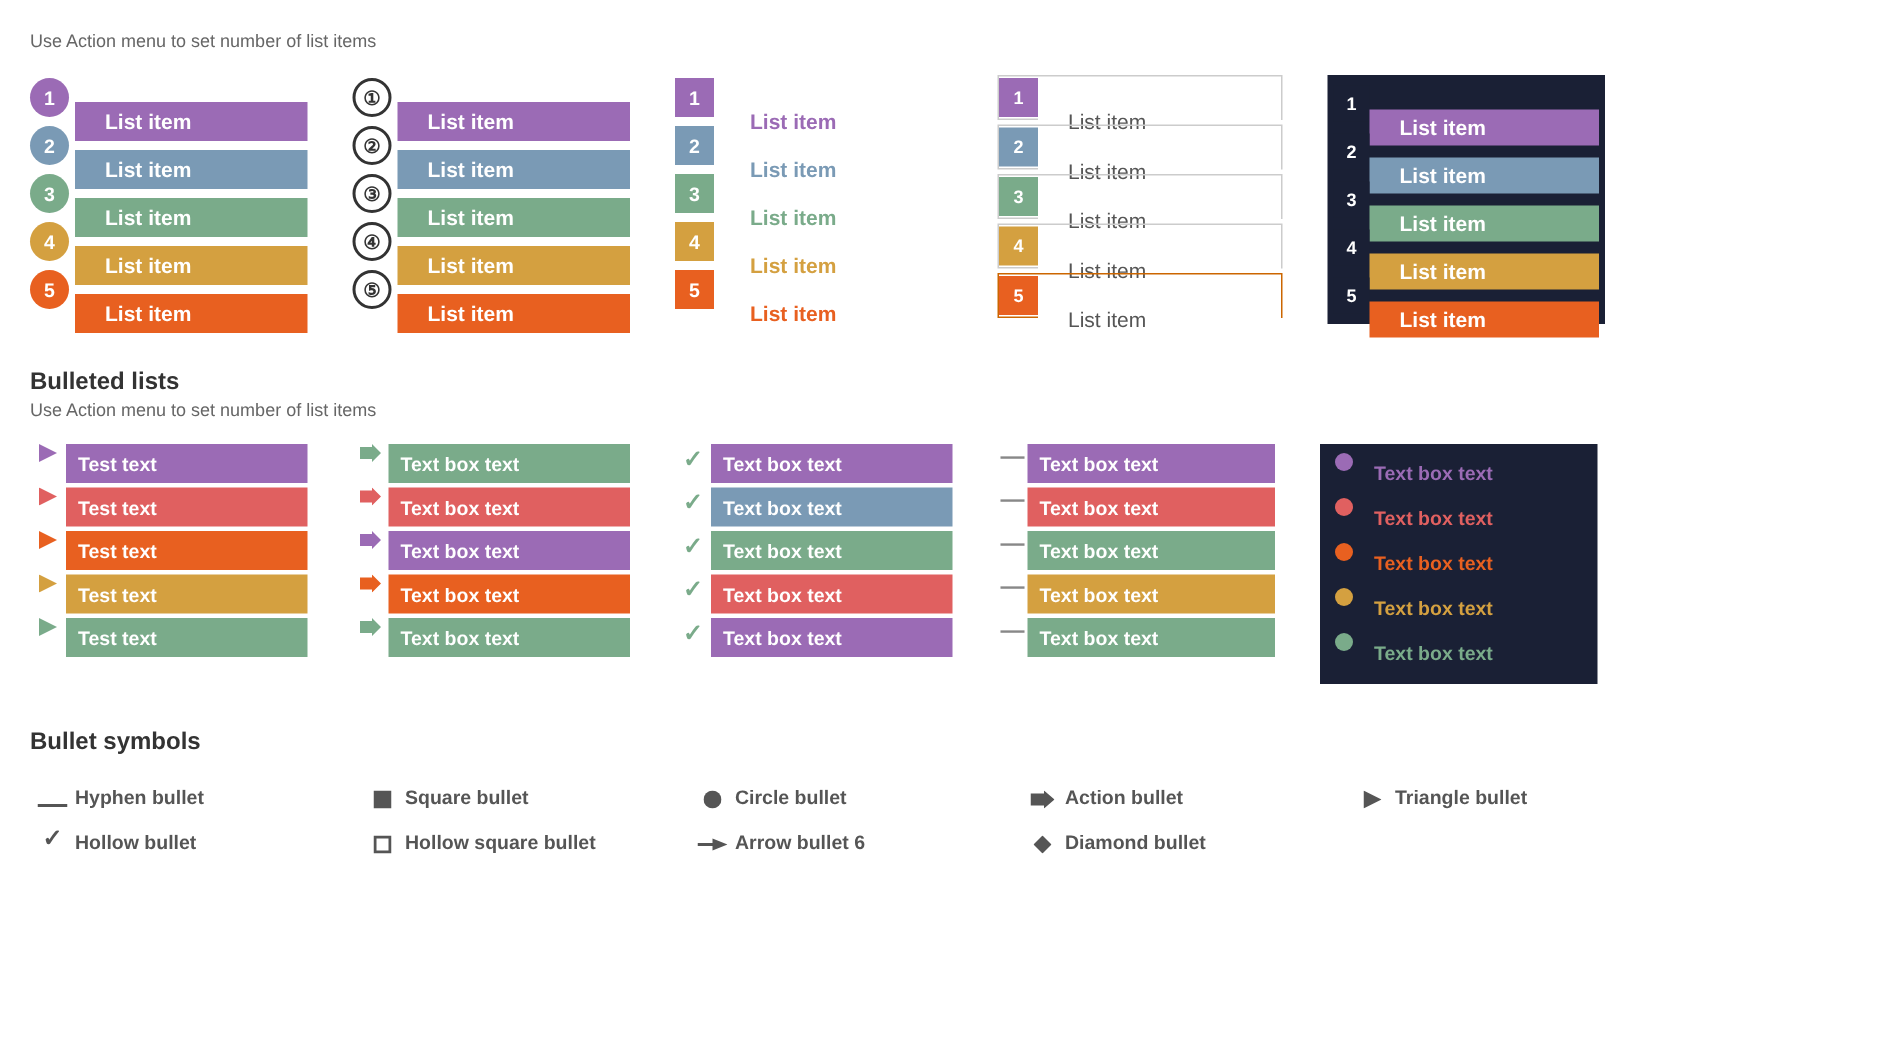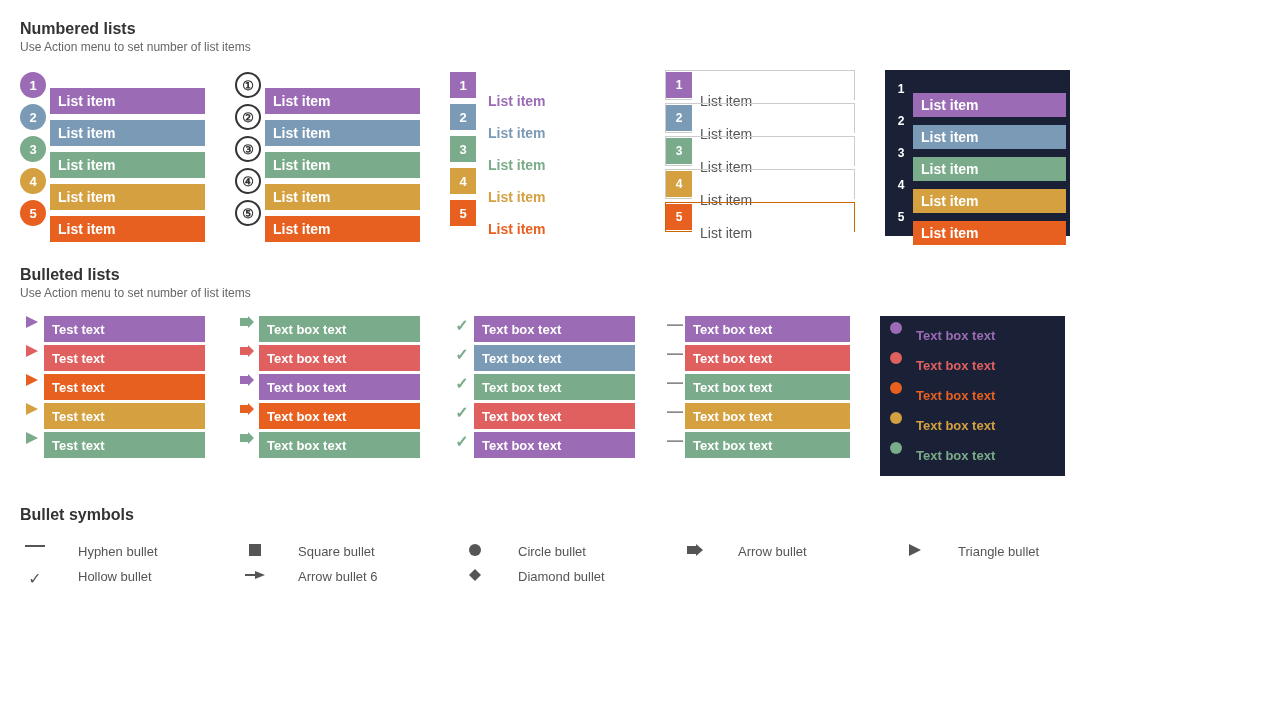--- a/index.html
+++ b/index.html
@@ -63,21 +63,21 @@
     }
 
     .num-badge.outline {
       background: #fff;
       border: 2px solid;
       color: inherit;
     }
 
     .list-label {
       flex: 1;
-      padding: 0 8px;
+      padding: 0 20px;
       font-size: 14px;
       font-weight: bold;
       height: 26px;
       display: flex;
       align-items: center;
       color: #fff;
       margin-top: 32px;
     }
 
     
@@ -221,39 +221,39 @@
     .symbols-section {
       margin-top: 10px;
     }
     .symbols-grid {
       display: grid;
       grid-template-columns: repeat(5, 200px);
       gap: 10px 20px;
     }
     .symbol-item {
       display: flex;
-      align-items: flex-start;
-      gap: 28px;
+      align-items: flex-end;
+      gap: 0;
       font-size: 13px;
       color: #555;
+      font-weight: bold;
     }
     .sym-icon {
       width: 30px;
       display: flex;
       align-items: center;
       justify-content: center;
       font-size: 14px;
       color: #555;
     }
   </style>
 </head>
 <body>
 
 <div class="numbered-section">
-  <h2>Numbered lists</h2>
   <p class="subtitle">Use Action menu to set number of list items</p>
 
   <div class="lists-row">
 
     <div class="list-group style-a">
       <div class="list-item-row">
         <div class="num-badge c1">1</div>
         <div class="list-label c1">List item</div>
       </div>
       <div class="list-item-row">
@@ -564,37 +564,45 @@
       </div>
       <span>Circle bullet</span>
     </div>
 
     <div class="symbol-item">
       <div class="sym-icon">
         <svg width="16" height="12">
             <polygon points="0,2 9,2 9,0 16,6 9,12 9,10 0,10" fill="#555"></polygon>
           </svg>
       </div>
-      <span>Arrow bullet</span>
+      <span>Action bullet</span>
     </div>
 
     <div class="symbol-item">
       <div class="sym-icon">
         <svg width="12" height="12">
             <polygon points="0,0 12,6 0,12" fill="#555"></polygon>
           </svg>
       </div>
       <span>Triangle bullet</span>
     </div>
 
     <div class="symbol-item">
       <div class="sym-icon" style="font-size:16px;color:#555;">✓</div>
       <span>Hollow bullet</span>
     </div>
 
+    <div class="symbol-item">
+      <div class="sym-icon">
+        <svg width="12" height="12">
+            <rect x="1" y="1" width="10" height="10" fill="none" stroke="#555" stroke-width="2"></rect>
+          </svg>
+      </div>
+      <span>Hollow square bullet</span>
+    </div>
 
 
     <div class="symbol-item">
       <div class="sym-icon">
         <svg width="20" height="12">
           <line x1="0" y1="6" x2="14" y2="6" stroke="#555" stroke-width="2"></line>
           <polygon points="10,2 20,6 10,10" fill="#555"></polygon>
         </svg>
       </div>
       <span>Arrow bullet 6</span>

